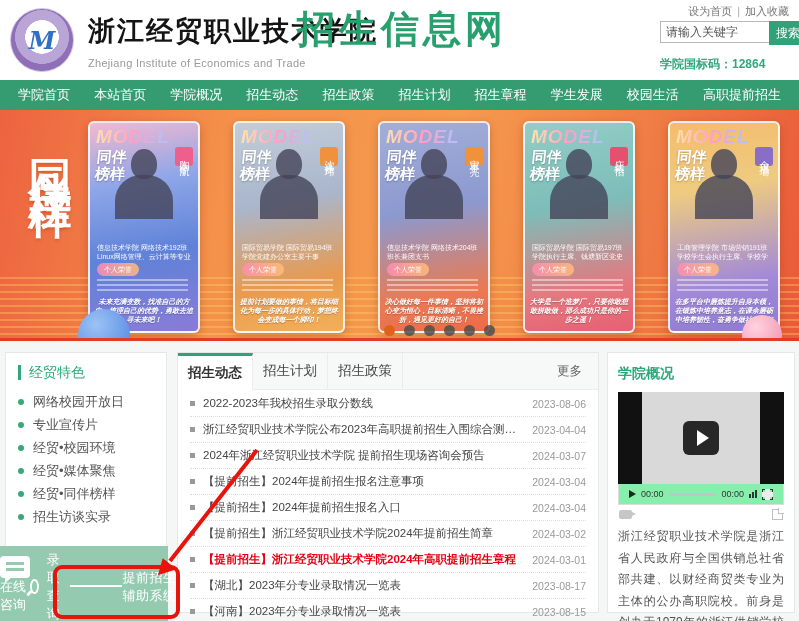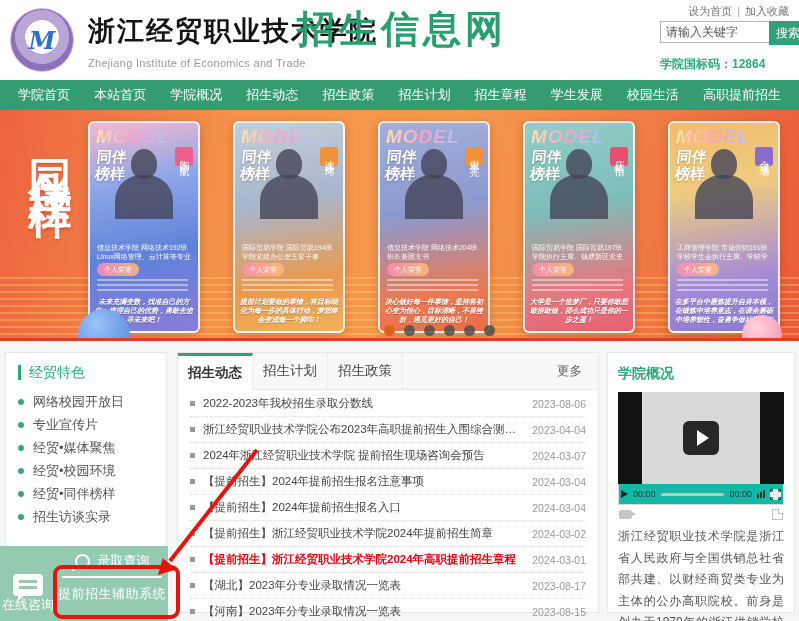--- a/index.html
+++ b/index.html
@@ -103,22 +103,22 @@
   .news-date{width:66px;text-align:right;font-size:10.5px;color:#999;flex:none;}
   .news-row.on .news-title{color:#e60012;font-weight:bold;}
   .rightpanel{left:607px;top:352px;width:188px;height:261px;padding:12px 10px;}
   .rp-title{font-size:14px;color:#2fa97c;font-weight:bold;margin-bottom:9px;}
   .video{height:92px;background:#d9d9d9;position:relative;}
   .video::before,.video::after{content:'';position:absolute;top:0;bottom:0;width:24px;background:#111;}
   .video::before{left:0}.video::after{right:0}
   .playbtn{position:absolute;left:50%;top:50%;transform:translate(-50%,-50%);width:36px;height:34px;
        background:#272727;border-radius:6px;display:flex;align-items:center;justify-content:center;cursor:pointer;z-index:2}
   .playbtn i{width:0;height:0;border-left:12px solid #fff;border-top:8px solid transparent;border-bottom:8px solid transparent;margin-left:3px;}
-  .vctrl{height:20px;background:#14b8a6;border:1px solid #dcdcdc;border-top:none;display:flex;
-       align-items:center;gap:5px;padding:0 2px;font-size:9px;color:#333;}
+  .vctrl{height:20px;background:#86efac;border:1px solid #dcdcdc;border-top:none;display:flex;
+       align-items:center;gap:5px;padding:0 10px;font-size:9px;color:#333;}
   .vplay{width:0;height:0;border-left:7px solid #222;border-top:4px solid transparent;border-bottom:4px solid transparent;cursor:pointer;}
   .vbar{flex:1;height:3px;background:#c4c4c4;border-radius:2px;cursor:pointer;}
   .vol{display:flex;align-items:flex-end;gap:1px;cursor:pointer;}
   .vol i{display:block;width:2px;background:#333;}
   .vol i:nth-child(1){height:4px}.vol i:nth-child(2){height:6px}.vol i:nth-child(3){height:8px}
   .fs{width:9px;height:9px;border:1px solid #333;position:relative;cursor:pointer;}
   .fs::before{content:'';position:absolute;left:2px;right:2px;top:-1px;bottom:-1px;background:#ededed;}
   .fs::after{content:'';position:absolute;top:2px;bottom:2px;left:-1px;right:-1px;background:#ededed;}
   .subicons{display:flex;justify-content:space-between;align-items:center;margin:4px 1px 6px;}
   .cam{width:13px;height:9px;background:#c6c6c6;border-radius:2px;position:relative;}
@@ -129,21 +129,21 @@
   .rp-text{font-size:12px;color:#555;line-height:21.5px;text-align:justify;}
   
   .float-panel{position:absolute;left:0;top:546px;width:168px;height:75px;background:#94cab0;
        display:flex;z-index:30;color:#fff;}
   .float-left{width:56px;display:flex;flex-direction:column;align-items:center;justify-content:flex-end;
        padding-bottom:7px;cursor:pointer;}
   .chat{width:30px;height:22px;background:#fff;border-radius:4px;position:relative;}
   .chat::before{content:'';position:absolute;left:6px;right:6px;top:6px;height:3px;background:#94cab0;box-shadow:0 6px 0 #94cab0;}
   .chat::after{content:'';position:absolute;left:5px;bottom:-5px;border-top:6px solid #fff;border-right:7px solid transparent;}
   .float-left .lbl{font-size:13px;}
-  .float-right{flex:1;display:flex;flex-direction:column;align-items:center;padding-top:6px;}
+  .float-right{flex:1;display:flex;align-items:center;padding-top:6px;}
   .query-row{display:flex;align-items:center;gap:8px;font-size:13px;cursor:pointer;height:18px;}
   .mag{width:11px;height:11px;border:2.5px solid #fff;border-radius:50%;position:relative;display:inline-block;}
   .mag::after{content:'';position:absolute;width:2.5px;height:6px;background:#fff;left:-4px;bottom:-4px;transform:rotate(45deg);}
   .fdivider{width:100px;height:2px;background:#fff;margin:6px 0 7px;}
   .early-btn{font-size:13px;cursor:pointer;letter-spacing:.5px;}
   .redbox{position:absolute;left:53px;top:565px;width:119px;height:46px;border:4px solid #e8140c;
        border-radius:9px;z-index:40;pointer-events:none;}
   .arrow-svg{position:absolute;left:0;top:0;width:799px;height:621px;z-index:50;pointer-events:none;}
 </style>
 </head>
@@ -315,28 +315,28 @@
       <div class="sb-item idx-0">
         <span class="bdot"></span>
         <span>网络校园开放日</span>
       </div>
 
       <div class="sb-item idx-1">
         <span class="bdot"></span>
         <span>专业宣传片</span>
       </div>
 
+      <div class="sb-item idx-2">
+        <span class="bdot"></span>
+        <span>经贸•校园环境</span>
+      </div>
+
       <div class="sb-item idx-3">
         <span class="bdot"></span>
         <span>经贸•媒体聚焦</span>
-      </div>
-
-      <div class="sb-item idx-2">
-        <span class="bdot"></span>
-        <span>经贸•校园环境</span>
       </div>
 
       <div class="sb-item idx-4">
         <span class="bdot"></span>
         <span>经贸•同伴榜样</span>
       </div>
 
       <div class="sb-item idx-5">
         <span class="bdot"></span>
         <span>招生访谈实录</span>

